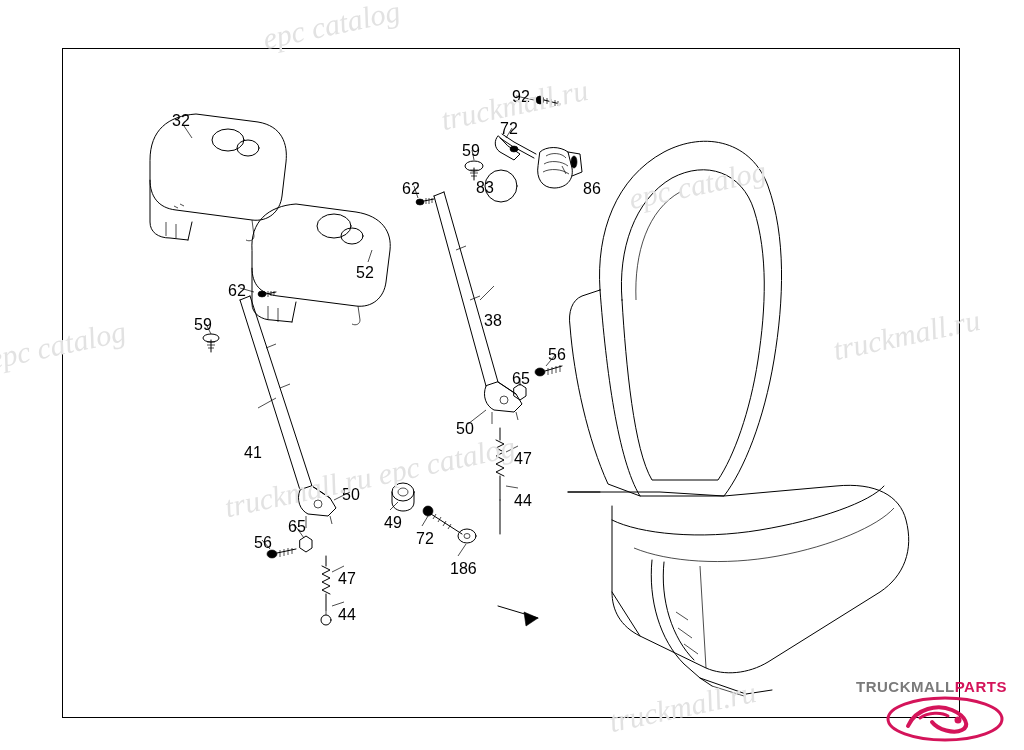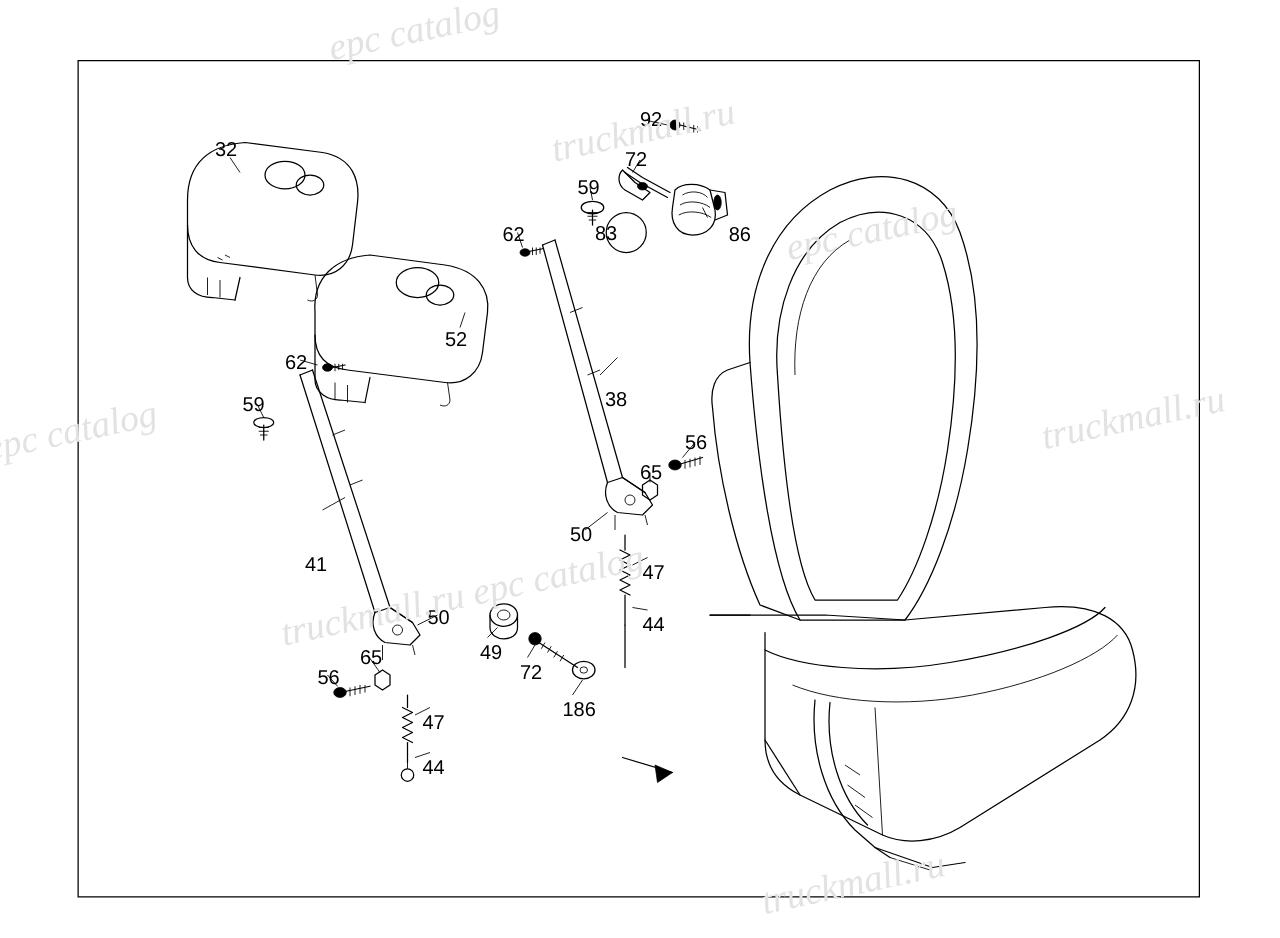--- a/index.html
+++ b/index.html
@@ -354,14 +354,25 @@
   <div class="callout" style="left:342px; top:486px;">50</div>
   <div class="callout" style="left:514px; top:492px;">44</div>
   <div class="callout" style="left:384px; top:514px;">49</div>
   <div class="callout" style="left:288px; top:518px;">65</div>
   <div class="callout" style="left:416px; top:530px;">72</div>
   <div class="callout" style="left:254px; top:534px;">56</div>
   <div class="callout" style="left:450px; top:560px;">186</div>
   <div class="callout" style="left:338px; top:570px;">47</div>
   <div class="callout" style="left:338px; top:606px;">44</div>
 
+  <div class="logo">
+    <div class="logo-text">
+      <span class="logo-truckmall">TRUCKMALL</span><span class="logo-parts">PARTS</span>
+    </div>
+    <svg width="118" height="46" viewBox="0 0 118 46" style="position:absolute; left:30px; top:18px;">
+      <ellipse cx="59" cy="23" rx="57" ry="21" fill="none" stroke="#d4145a" stroke-width="3"></ellipse>
+      <path d="M22 30 C30 12, 52 8, 66 14 C80 20, 84 30, 76 34 C68 38, 52 34, 46 26" fill="none" stroke="#d4145a" stroke-width="4" stroke-linecap="round"></path>
+      <path d="M34 22 C42 16, 56 16, 62 20" fill="none" stroke="#d4145a" stroke-width="3" stroke-linecap="round"></path>
+      <circle cx="72" cy="24" r="3.5" fill="#d4145a"></circle>
+    </svg>
+  </div>
 
 </div>
 
 </body></html>

